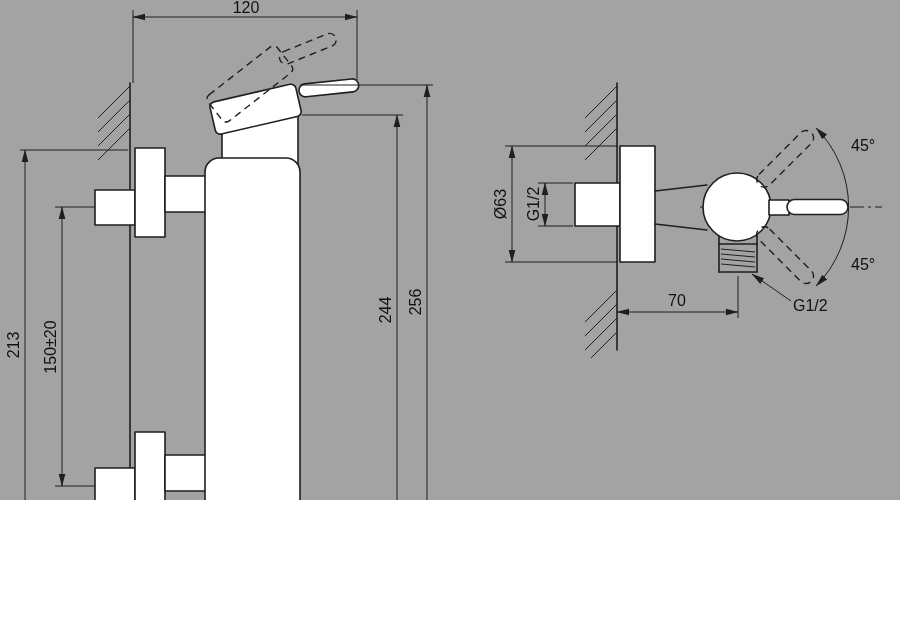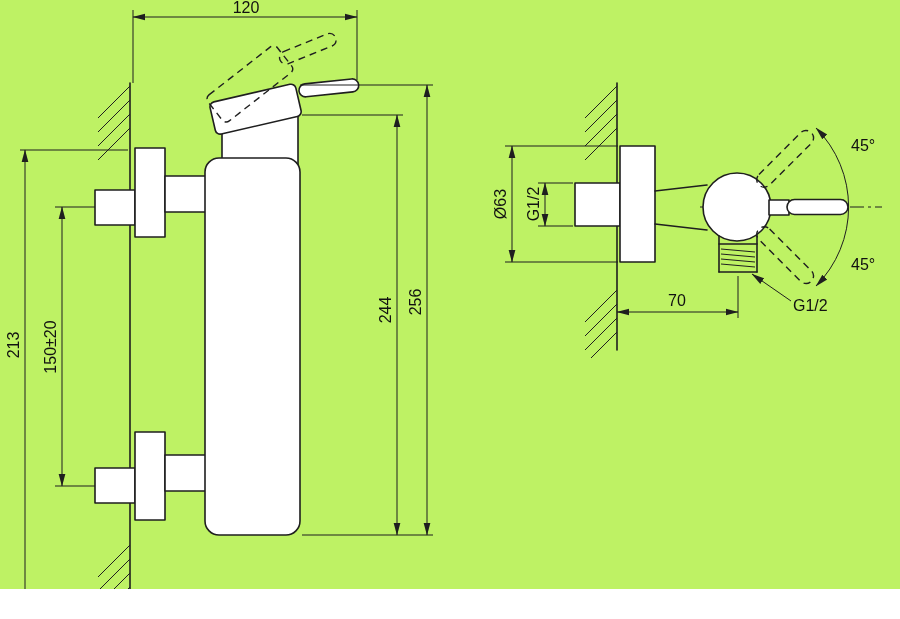--- a/index.html
+++ b/index.html
@@ -1,16 +1,16 @@
 <!DOCTYPE html>
 <html><head>
 <meta charset="utf-8">
 <style>
   html,body{margin:0;padding:0;background:#ffffff;}
-  .stage{width:900px;height:589px;position:relative;background:#bef264;overflow:hidden;}
+  .stage{width:900px;height:500px;position:relative;background:#a3a3a3;overflow:hidden;}
   svg{display:block;}
   .obj{fill:none;stroke:#1f1f1f;stroke-width:1.6;stroke-linejoin:round;stroke-linecap:round;}
   .fillw{fill:#ffffff;stroke:#1f1f1f;stroke-width:1.6;stroke-linejoin:round;}
   .dim{fill:none;stroke:#1f1f1f;stroke-width:1;}
   .hatch{stroke:#1f1f1f;stroke-width:1;}
   .thread{stroke:#1f1f1f;stroke-width:1;}
   .dash{fill:none;stroke:#1f1f1f;stroke-width:1.4;stroke-dasharray:7 5;}
   .cline{fill:none;stroke:#1f1f1f;stroke-width:1;stroke-dasharray:14 4 3 4;}
   .dimtext{font-family:"Liberation Sans",sans-serif;font-size:16px;fill:#111111;}
 </style>

